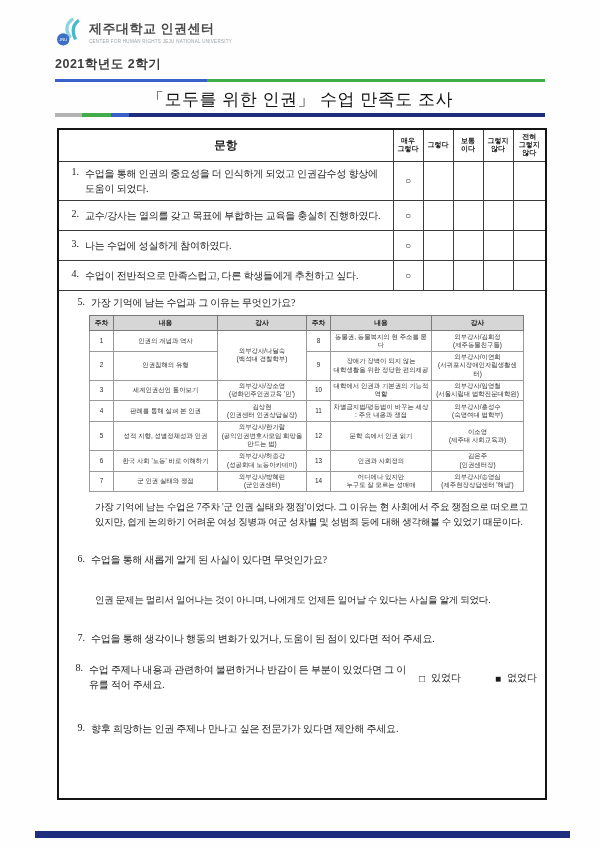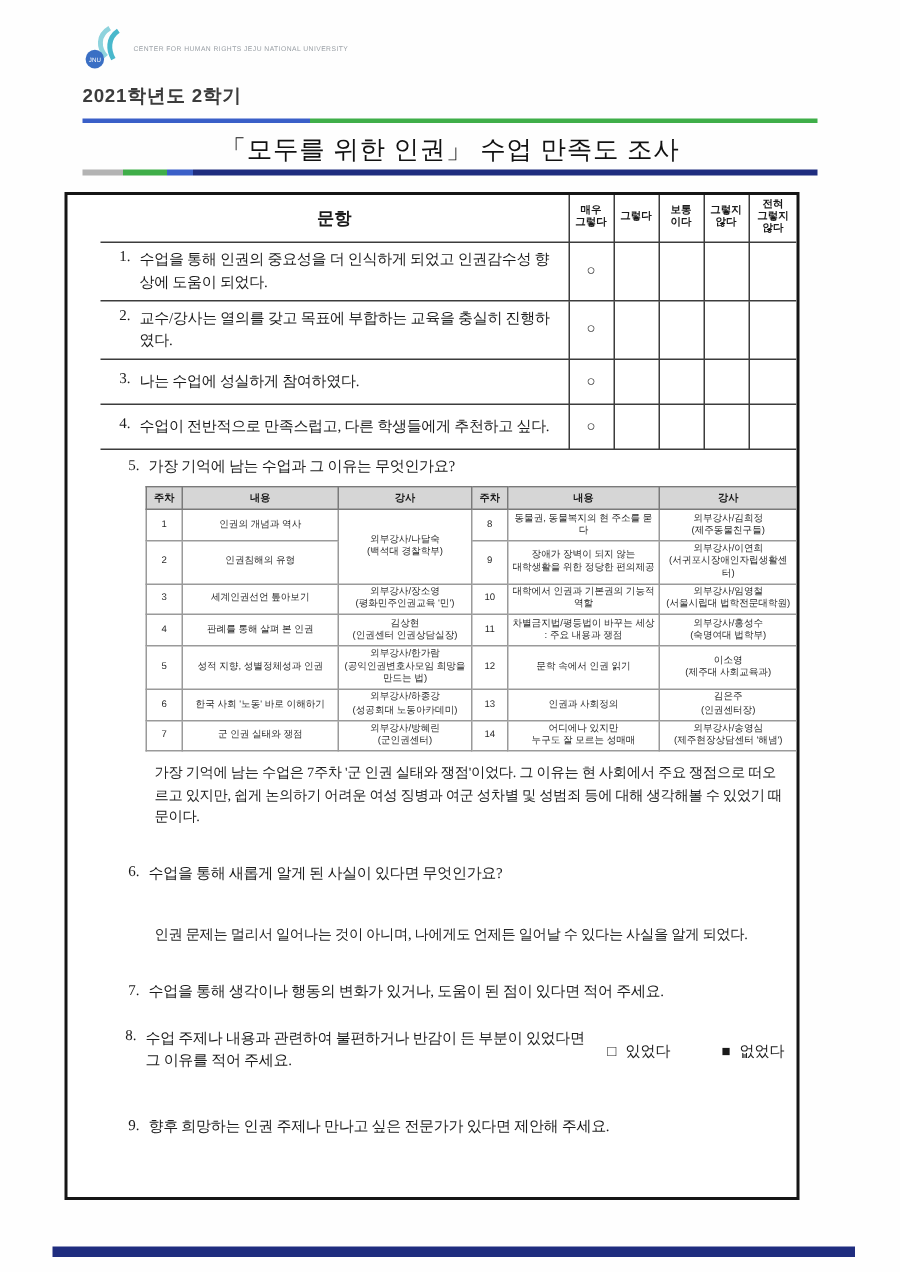--- a/index.html
+++ b/index.html
@@ -22,22 +22,22 @@
 
   
   .title { position:absolute; left:0; top:88px; width:600px; text-align:center;
            font-family:"Liberation Sans", sans-serif; font-weight:normal;
            font-size:17px; color:#111; letter-spacing:0.5px; }
   .title-rule { position:absolute; left:55px; top:113px; width:490px; height:4px;
                 background:linear-gradient(to right,
                   #b3b3b3 0 5.5%, #3fae49 5.5% 11.5%, #3a5fc8 11.5% 15%, #1f2d7f 15% 100%); }
 
   
-  .survey-box { position:absolute; left:43px; top:128px; width:490px; height:672px;
-                border:2px solid #151515; background:#fff; overflow:hidden;padding-left:22px; }
+  .survey-box { position:absolute; left:57px; top:128px; width:490px; height:672px;
+                border:2px solid #151515; background:#fff; overflow:hidden; }
 
   table.rating { width:100%; border-collapse:collapse; table-layout:fixed; }
   table.rating col.c-q  { width:auto; }
   table.rating col.c-r  { width:30px; }
   table.rating col.c-r5 { width:32px; }
   table.rating th, table.rating td { border:1px solid #3c3c3c; }
   table.rating tr > *:first-child { border-left:none; }
   table.rating tr > *:last-child { border-right:none; }
   table.rating thead th { border-top:none; }
   .q-head { font-family:"Liberation Sans", sans-serif; font-weight:bold;
@@ -98,20 +98,21 @@
 
   <div class="hdr">
     <div class="org-row">
       <svg class="logo" viewBox="0 0 34 36">
         <path d="M22 2 C 12 8, 13 18, 19 25" stroke="#8ed3dd" stroke-width="4" fill="none"></path>
         <path d="M29 4 C 20 10, 21 20, 25 27" stroke="#49b8cc" stroke-width="4" fill="none"></path>
         <circle cx="10" cy="27" r="7.5" fill="#3a6fc4"></circle>
         <text x="10" y="29.5" font-size="5" fill="#ffffff" text-anchor="middle" font-family="Liberation Sans, sans-serif">JNU</text>
       </svg>
       <div class="org-names">
+        <div class="org-name">제주대학교 인권센터</div>
         <div class="org-sub">CENTER FOR HUMAN RIGHTS JEJU NATIONAL UNIVERSITY</div>
       </div>
     </div>
     <div class="semester">2021학년도 2학기</div>
     <div class="hdr-rule"></div>
   </div>
 
   <div class="title">「모두를 위한 인권」  수업 만족도 조사</div>
   <div class="title-rule"></div>
 

